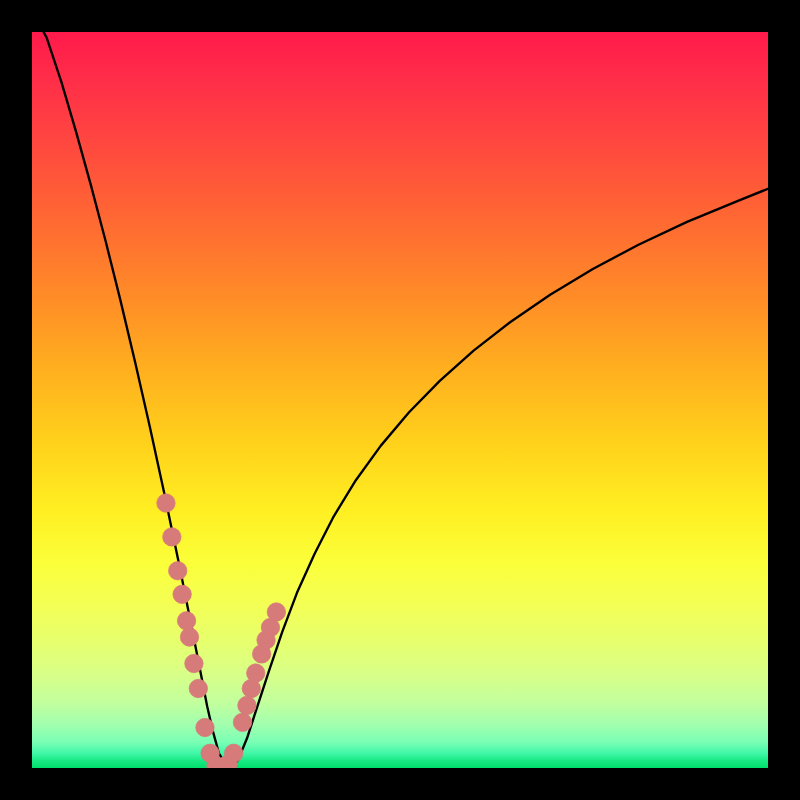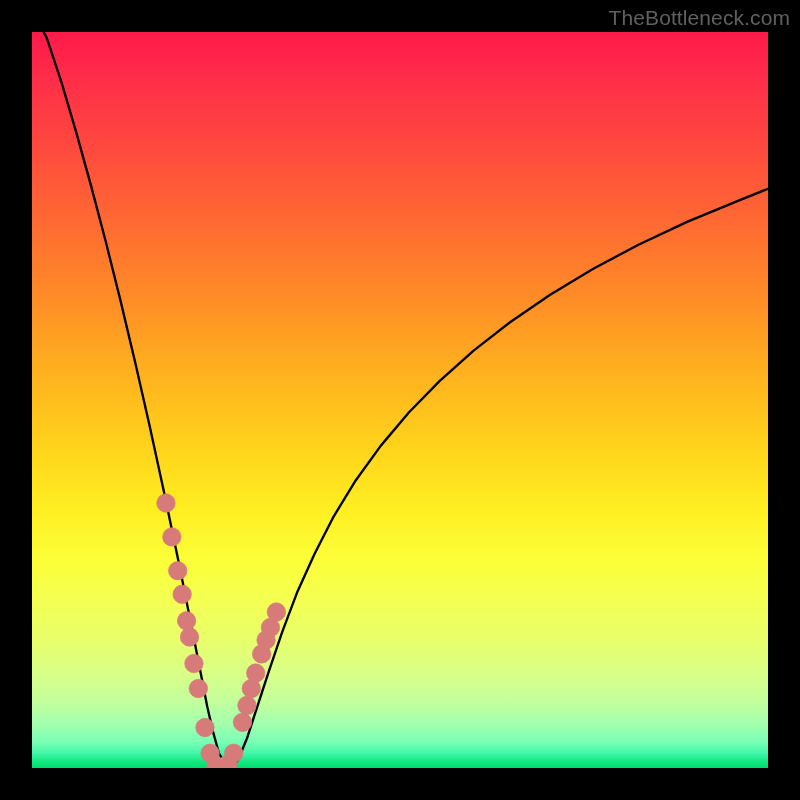--- a/index.html
+++ b/index.html
@@ -64,21 +64,20 @@
     font-size: 21px;
     font-weight: 500;
     color: #606060;
     letter-spacing: 0.1px;
   }
 </style>
 </head>
 <body>
 
 <div class="frame">
-  <div class="watermark">TheBottleneck.com</div>
   <div class="plot-area">
     <div class="gradient-bg"></div>
     <svg class="curve" viewBox="0 0 100 100" preserveAspectRatio="none">
       <path id="curve-path" fill="none" stroke="#000000" stroke-width="0.32" stroke-linecap="round" stroke-linejoin="round" d="M0.000 -3.000 L2.000 0.800 L4.000 6.800 L6.000 13.600 L8.000 20.800 L10.000 28.400 L12.000 36.400 L14.000 44.800 L16.000 53.600 L18.000 62.800 L20.000 72.400 L22.000 82.400 L23.000 87.500 L23.800 91.600 L24.600 95.100 L25.400 98.000 L26.200 99.400 L27.000 100.000 L28.000 98.900 L29.200 96.000 L30.600 91.700 L32.200 86.800 L34.000 81.500 L36.000 76.200 L38.400 70.900 L41.000 65.800 L44.000 60.900 L47.400 56.200 L51.200 51.700 L55.400 47.400 L60.000 43.300 L65.000 39.400 L70.400 35.700 L76.200 32.200 L82.400 28.900 L89.000 25.800 L96.000 22.900 L100.000 21.300"></path>
       <g id="marker-group">
           <circle cx="18.200" cy="64.000" r="1.25" fill="#d77a7a" stroke="#d77a7a" stroke-width="0.1"></circle>
           <circle cx="19.000" cy="68.600" r="1.25" fill="#d77a7a" stroke="#d77a7a" stroke-width="0.1"></circle>
           <circle cx="19.800" cy="73.200" r="1.25" fill="#d77a7a" stroke="#d77a7a" stroke-width="0.1"></circle>
           <circle cx="20.400" cy="76.400" r="1.25" fill="#d77a7a" stroke="#d77a7a" stroke-width="0.1"></circle>
           <circle cx="21.000" cy="80.000" r="1.25" fill="#d77a7a" stroke="#d77a7a" stroke-width="0.1"></circle>

